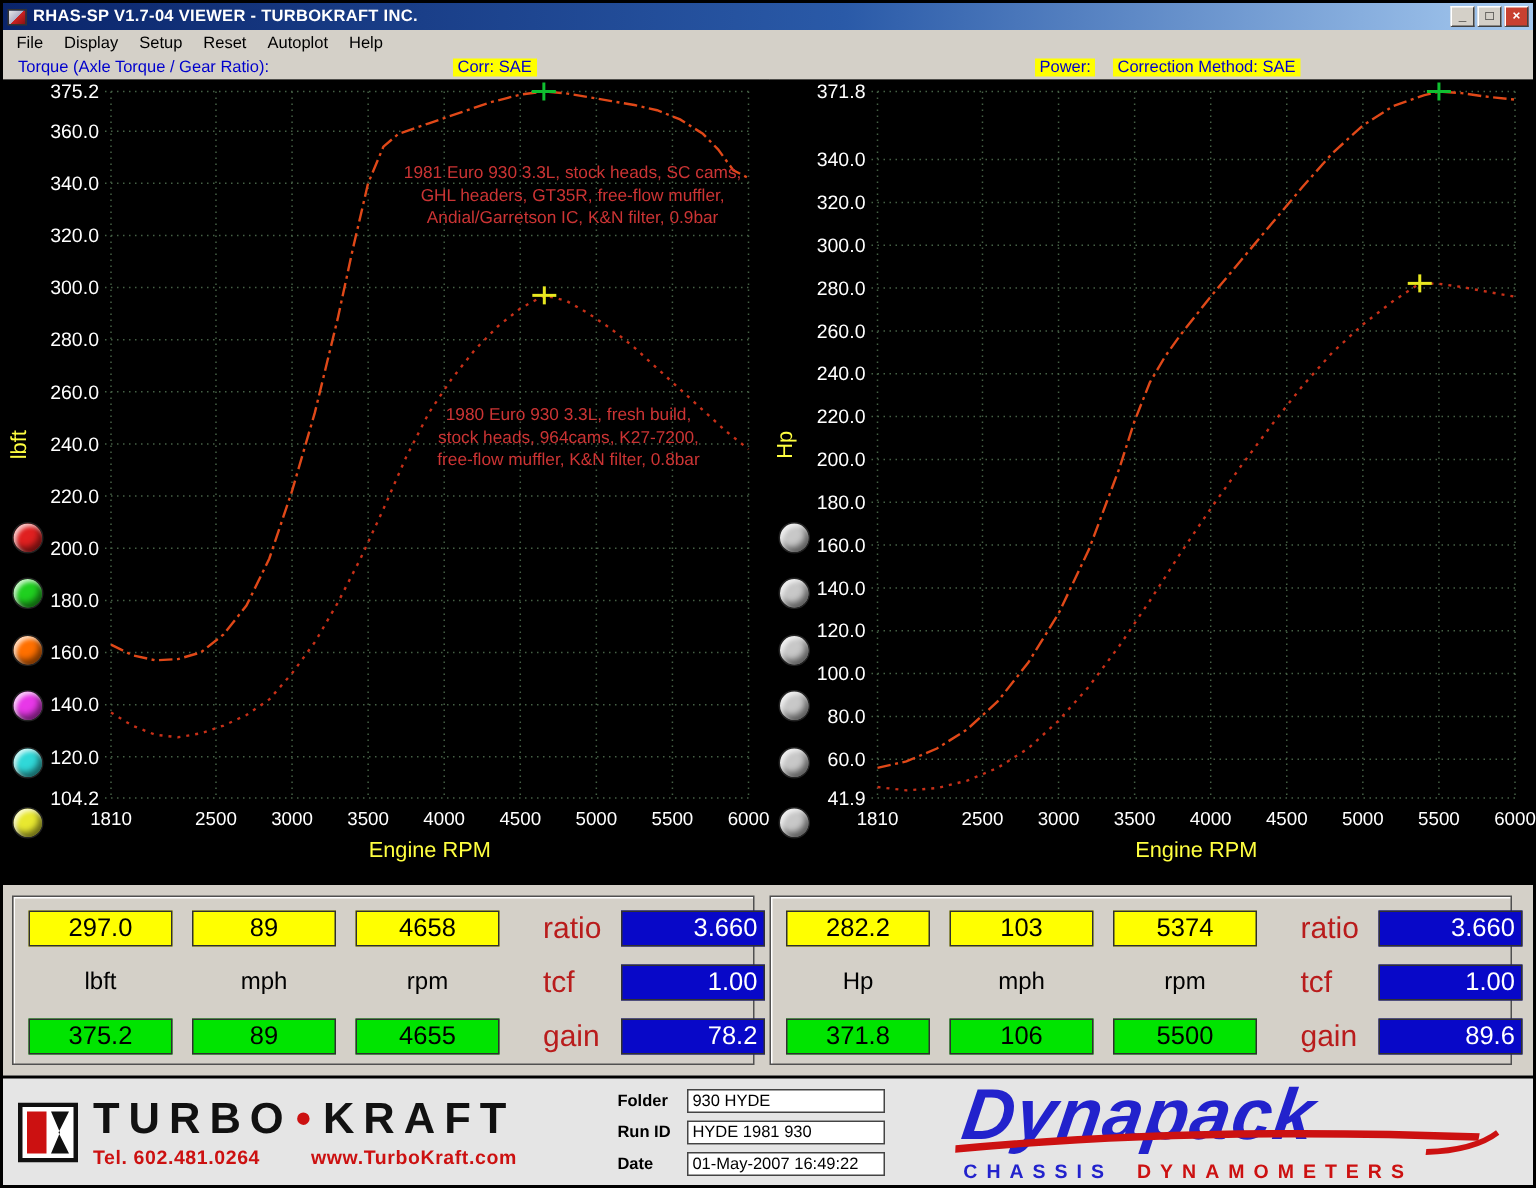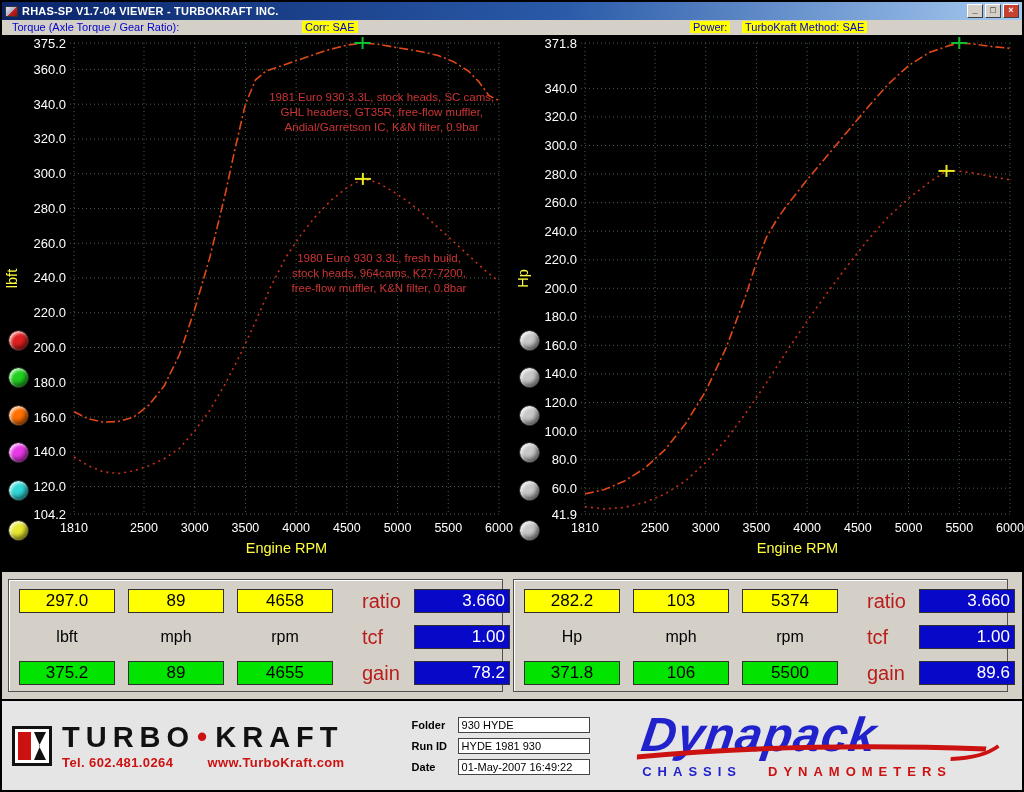--- a/index.html
+++ b/index.html
@@ -52,43 +52,51 @@
   .tk-dot { color:#cc1111; margin:0 2px; }
   .tk-contact { display:flex; gap:34px; color:#cc1111; font-weight:bold; font-size:13px; margin-top:1px; letter-spacing:.4px; }
   .run-info { width:232px; display:flex; flex-direction:column; gap:5px; }
   .ri-row { display:flex; align-items:center; }
   .ri-label { width:46px; font-size:11px; font-weight:bold; color:#000; }
   .ri-box { width:132px; height:16px; background:#fff; border:1px solid #444; font-size:11px; line-height:14px; padding-left:3px; color:#000; }
   .dp-block { margin-left:auto; width:372px; display:flex; flex-direction:column; align-items:flex-start; }
   .dp-name-wrap { position:relative; transform:skewX(-8deg); }
   .dp-name { font-size:48px; font-weight:bold; font-style:italic; color:#2222cc; line-height:46px; letter-spacing:1px; }
   .dp-swoosh { position:absolute; left:-6px; bottom:-4px; }
-  .dp-sub { margin-top:6px; display:flex; gap:26px; font-size:13px; font-weight:bold; letter-spacing:6px; }
+  .dp-sub { margin-top:6px; display:flex; gap:16px; font-size:13px; font-weight:bold; letter-spacing:6px; }
   .dp-chassis { color:#2222cc; }
   .dp-dyn { color:#cc1111; }
 </style>
 </head>
 <body>
 
 <div class="window">
 
   <div class="titlebar">
     <div class="app-icon"></div>
     <span class="tb-title">RHAS-SP V1.7-04  VIEWER - TURBOKRAFT INC.</span>
     <div class="tb-btn">_</div>
     <div class="tb-btn">□</div>
     <div class="tb-btn close">×</div>
   </div>
 
+  <div class="menubar">
+    <span class="menu-item">File</span>
+    <span class="menu-item">Display</span>
+    <span class="menu-item">Setup</span>
+    <span class="menu-item">Reset</span>
+    <span class="menu-item">Autoplot</span>
+    <span class="menu-item">Help</span>
+  </div>
 
   <div class="chart-headers">
     <span class="hdr" style="left:10px">Torque (Axle Torque / Gear Ratio):</span>
     <span class="hdr hl" style="left:300px">Corr: SAE</span>
     <span class="hdr hl" style="left:688px">Power:</span>
-    <span class="hdr hl" style="left:740px">TurboKraft Method: SAE</span>
+    <span class="hdr hl" style="left:740px">Correction Method: SAE</span>
   </div>
 
   <div class="main">
     <div class="chart-panel">
       <svg width="511" height="537">
           <line x1="68" y1="8" x2="497" y2="8" stroke="#456045" stroke-dasharray="1 3"></line>
           <text x="64" y="12.5" fill="#ffffff" font-size="13" text-anchor="end">375.2</text>
           <line x1="68" y1="34.4177121771217" x2="497" y2="34.4177121771217" stroke="#456045" stroke-dasharray="1 3"></line>
           <text x="64" y="38.9177121771217" fill="#ffffff" font-size="13" text-anchor="end">360.0</text>
           <line x1="68" y1="69.17785977859774" x2="497" y2="69.17785977859774" stroke="#456045" stroke-dasharray="1 3"></line>

